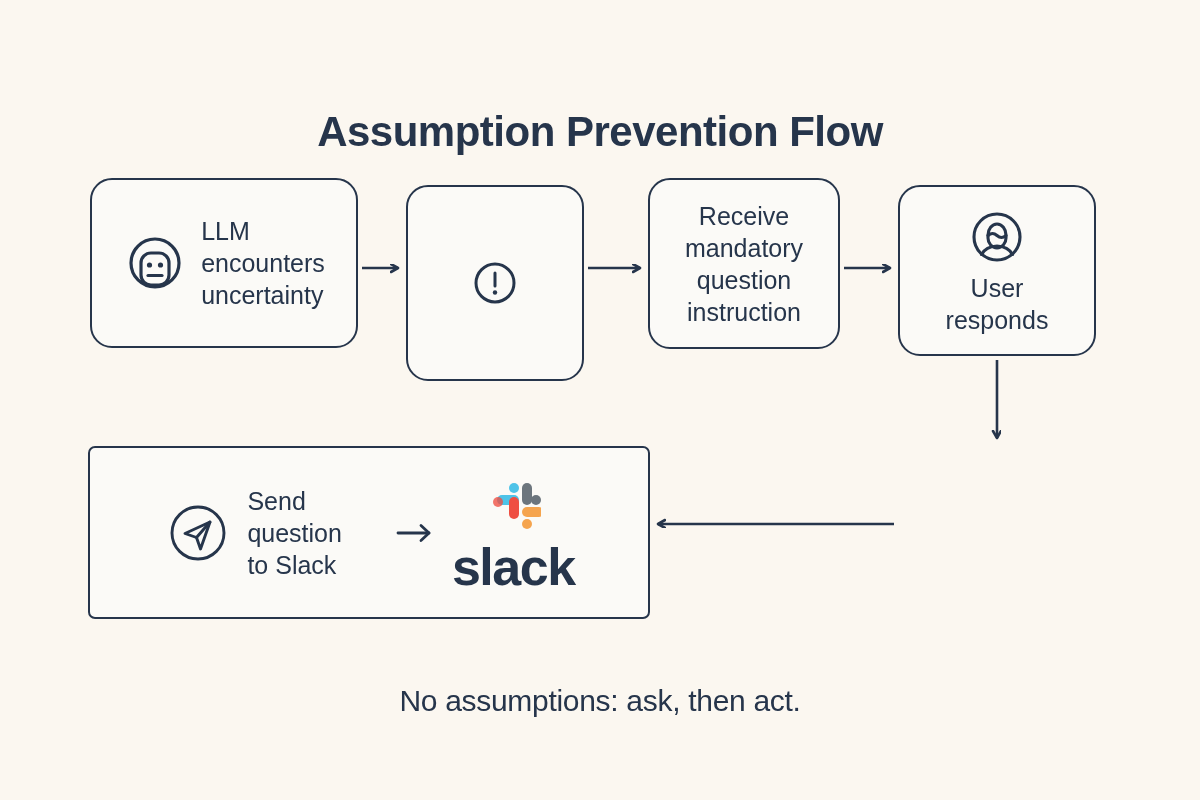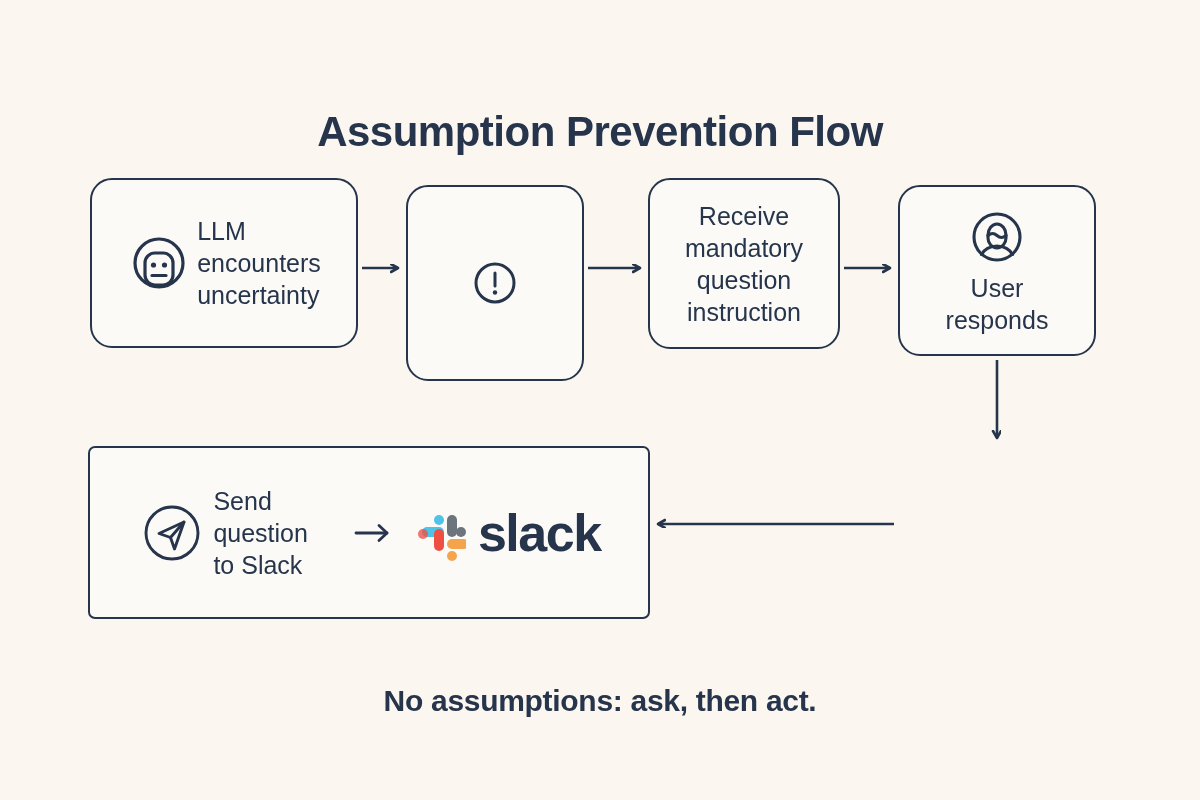--- a/index.html
+++ b/index.html
@@ -38,21 +38,21 @@
   }
 
   
   .caption {
     position: absolute;
     left: 0;
     top: 684px;
     width: 1200px;
     text-align: center;
     font-size: 30px;
-    font-weight: bold;
+    font-weight: normal;
     color: #26354B;
     letter-spacing: -0.3px;
   }
 
   
   .node {
     position: absolute;
     background: #FBFAF7;
     border: 2.6px solid #26354B;
     border-radius: 22px;
@@ -62,21 +62,21 @@
   }
 
   .node-inner {
     display: flex;
     align-items: center;
     justify-content: center;
     width: 100%;
     height: 100%;
   }
 
-  .node-inner.row { flex-direction: row; gap: 6px; }
+  .node-inner.row { flex-direction: row; gap: 14px; }
   .node-inner.col { flex-direction: column; gap: 4px; }
 
   .node-label {
     font-size: 25px;
     line-height: 1.28;
     color: #26354B;
     text-align: center;
     white-space: pre-line;
     font-weight: normal;
   }
@@ -104,20 +104,21 @@
     gap: 16px;
     margin-left: 40px;
   }
 
   .slack-arrow { line-height: 0; }
 
   .slack-logo {
     display: flex;
     align-items: center;
     gap: 12px;
+    flex-direction: column;
   }
 
   .slack-wordmark {
     font-size: 52px;
     font-weight: bold;
     color: #26354B;
     letter-spacing: -1.5px;
     line-height: 1;
   }
 

